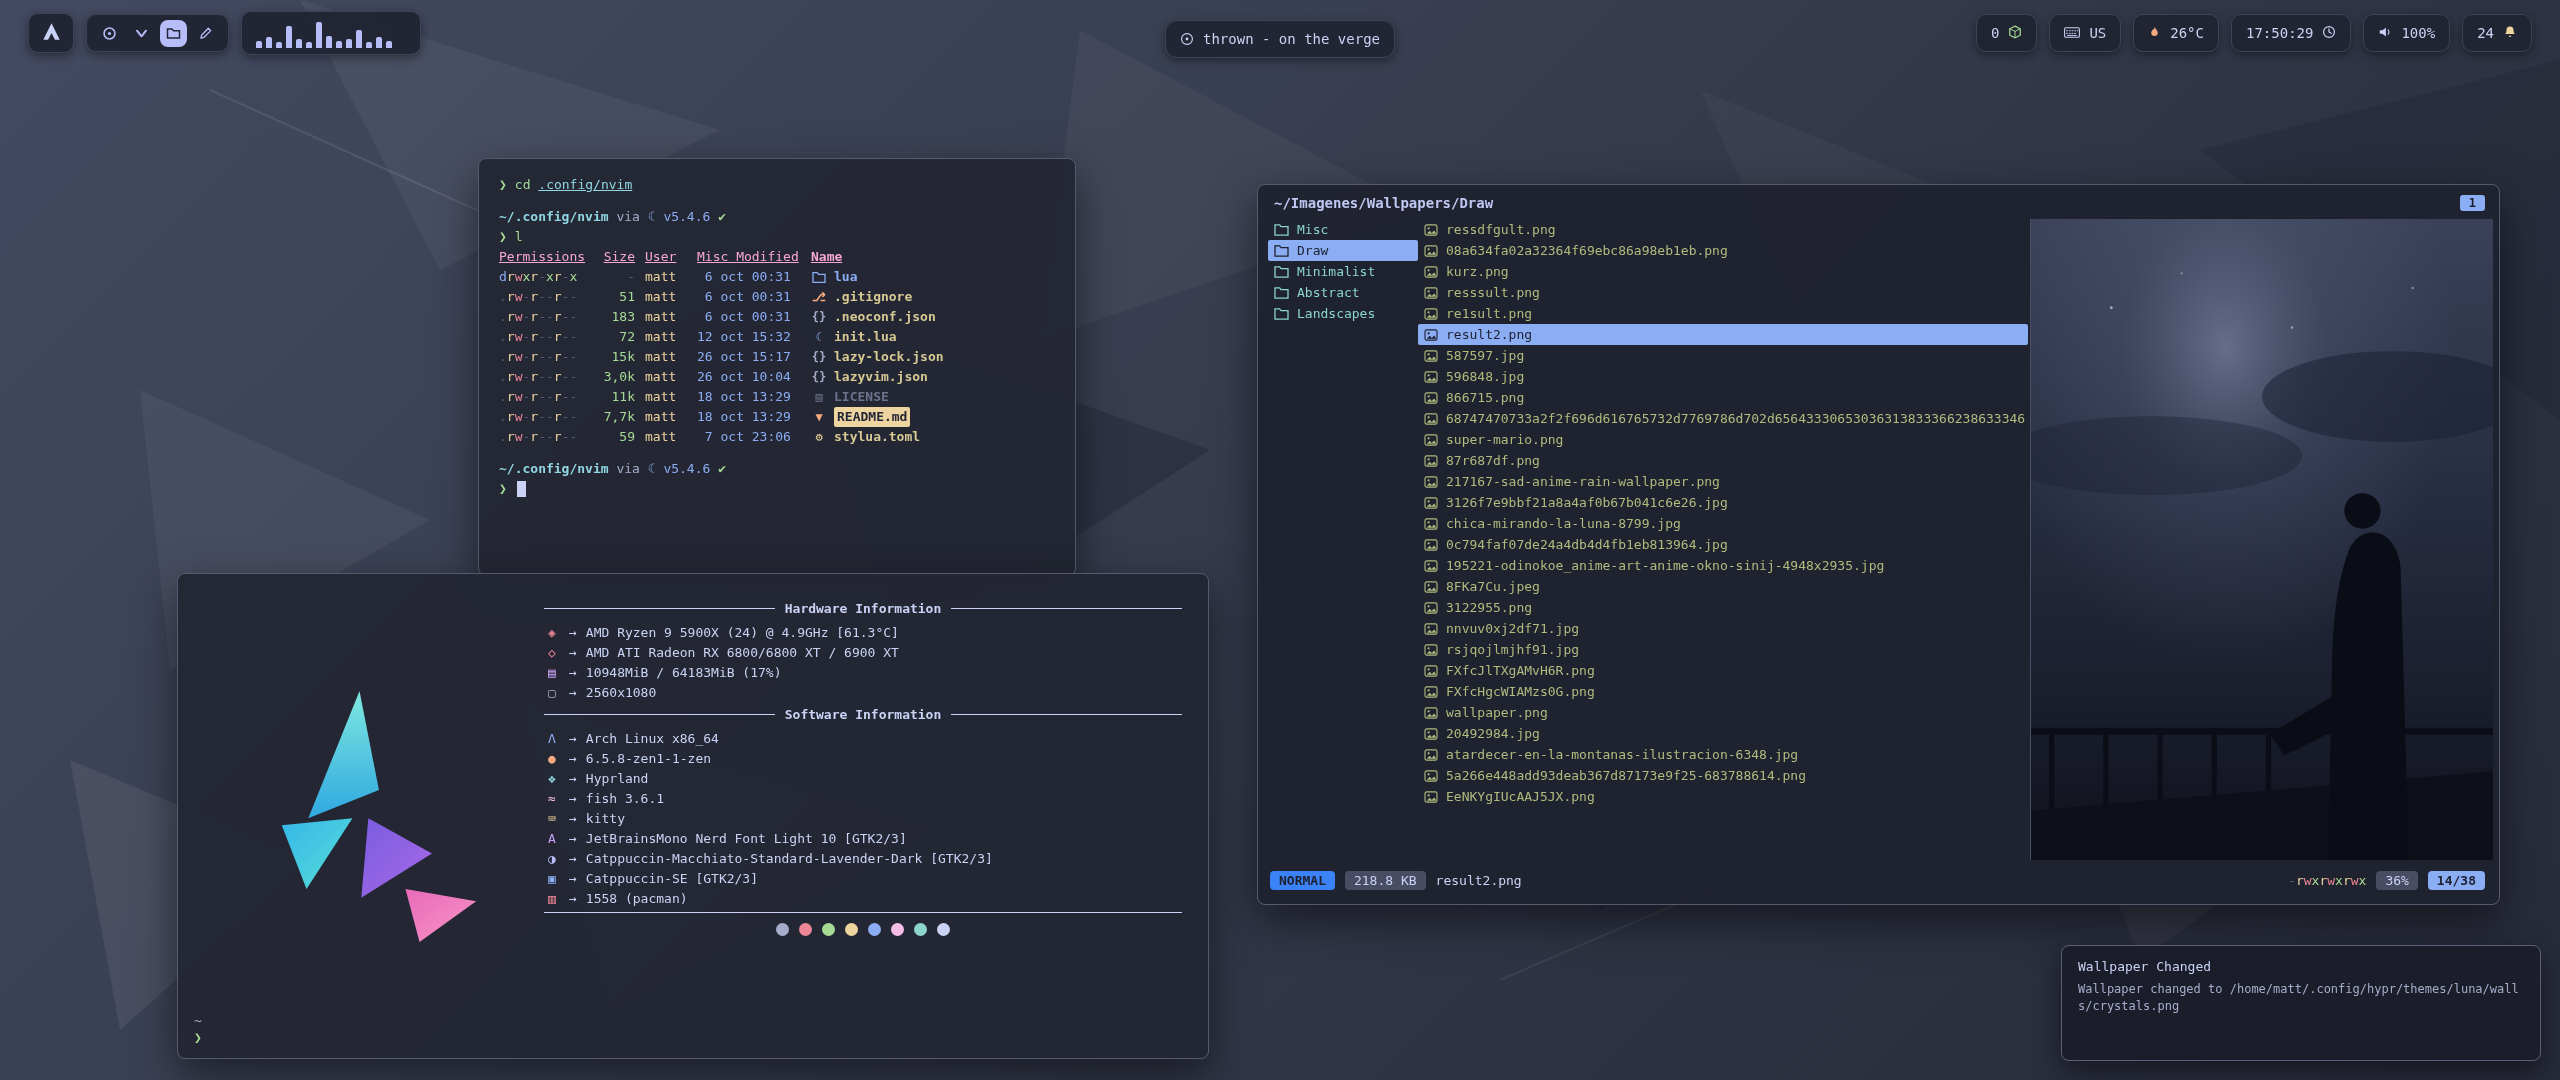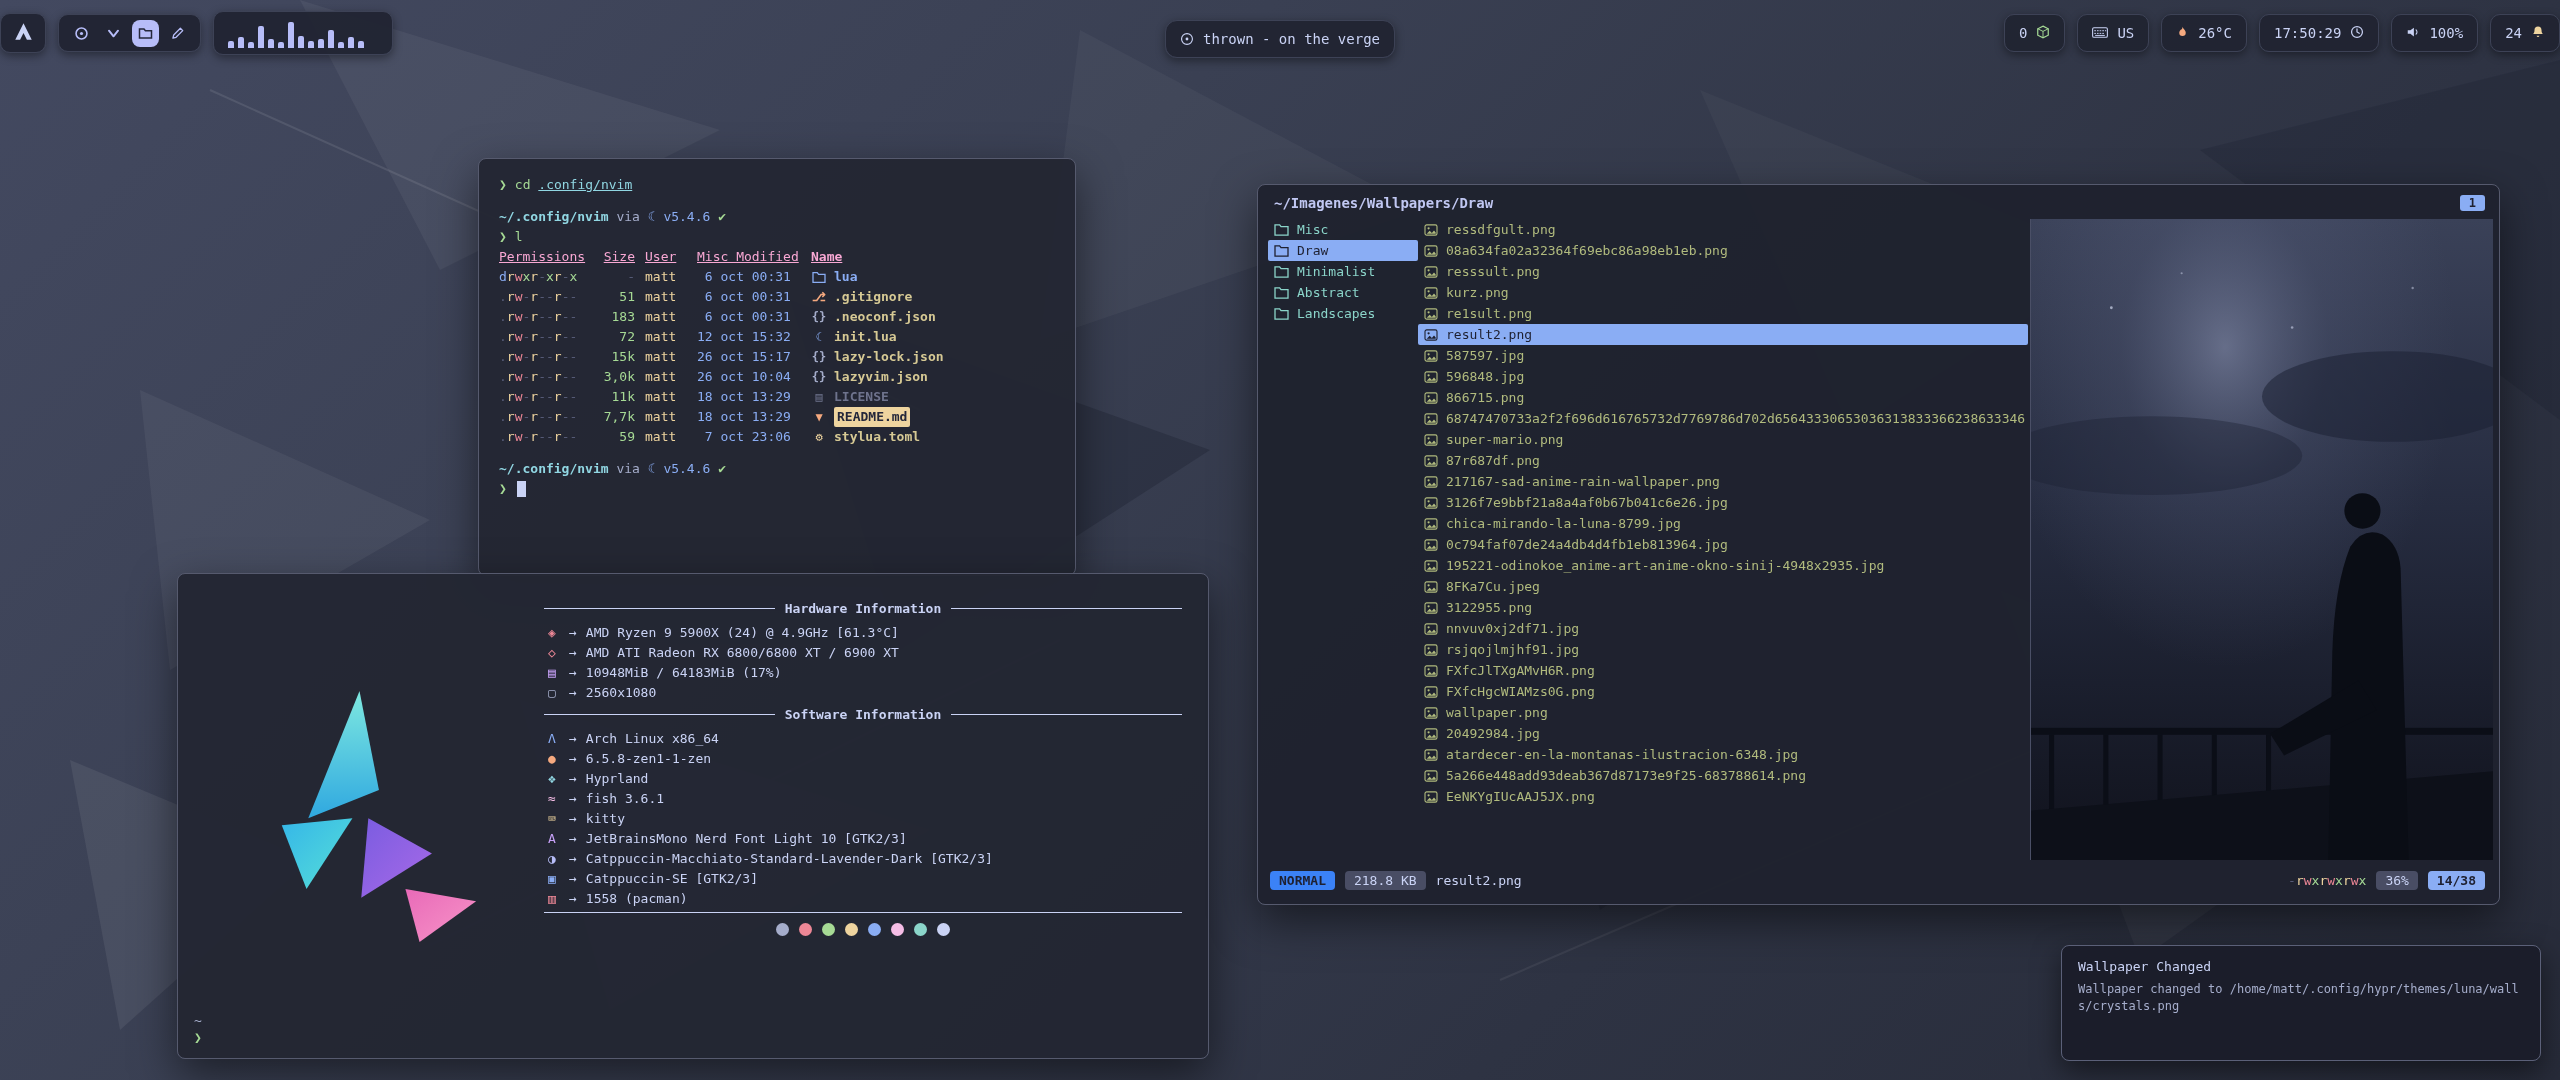--- a/index.html
+++ b/index.html
@@ -6,21 +6,21 @@
     background:#343a4c;font-family:"DejaVu Sans Mono","Liberation Mono",monospace;}
   body{position:relative;}
 
   
   .wallpaper{position:absolute;inset:0;z-index:0;
     background:linear-gradient(135deg,#434960 0%,#3a4053 35%,#2e3343 70%,#272b39 100%);}
   .wallpaper svg{position:absolute;inset:0;}
 
   
   .topbar{position:absolute;top:10px;left:0;right:0;height:46px;z-index:6;
-    display:flex;align-items:center;justify-content:space-between;padding:0 0;}
+    display:flex;align-items:center;justify-content:space-between;padding:0 28px;}
   .bar-left,.bar-right{display:flex;align-items:center;gap:12px;}
   .mod{background:rgba(33,36,49,0.95);border:1px solid #3d4256;border-radius:10px;
     box-shadow:0 3px 10px rgba(0,0,0,.4);color:#cad3f5;}
   .pill{height:36px;display:flex;align-items:center;gap:9px;padding:0 14px;font-size:14px;}
   .archbtn{width:44px;height:38px;display:flex;align-items:center;justify-content:center;cursor:pointer;}
   .ws-wrap{gap:5px;padding:0 9px;}
   .ws-item{width:27px;height:27px;border-radius:8px;display:flex;align-items:center;justify-content:center;color:#b7bdf8;}
   .ws-item.active{background:#b7bdf8;color:#24273a;}
   .cava-wrap{gap:4px;align-items:flex-end;padding:0 14px 6px 14px;width:150px;}
   .cava-bar{width:6px;background:#b7bdf8;border-radius:2px 2px 0 0;}
@@ -459,31 +459,31 @@
           <span class="fn">08a634fa02a32364f69ebc86a98eb1eb.png</span>
         </div>
         <div class="fm-row file">
           <span class="ic">
             <svg viewBox="0 0 16 14" width="14" height="12">
               <rect x="1" y="1" width="14" height="12" rx="2" fill="none" stroke="currentColor" stroke-width="1.3"></rect>
               <circle cx="5.2" cy="5" r="1.3" fill="currentColor"></circle>
               <path d="M3 11.5l3.5-3.5 2.5 2.5 2.5-3 2 2.5v1.5z" fill="currentColor"></path>
             </svg>
           </span>
+          <span class="fn">kurz.png</span>
+        </div>
+        <div class="fm-row file">
+          <span class="ic">
+            <svg viewBox="0 0 16 14" width="14" height="12">
+              <rect x="1" y="1" width="14" height="12" rx="2" fill="none" stroke="currentColor" stroke-width="1.3"></rect>
+              <circle cx="5.2" cy="5" r="1.3" fill="currentColor"></circle>
+              <path d="M3 11.5l3.5-3.5 2.5 2.5 2.5-3 2 2.5v1.5z" fill="currentColor"></path>
+            </svg>
+          </span>
           <span class="fn">resssult.png</span>
-        </div>
-        <div class="fm-row file">
-          <span class="ic">
-            <svg viewBox="0 0 16 14" width="14" height="12">
-              <rect x="1" y="1" width="14" height="12" rx="2" fill="none" stroke="currentColor" stroke-width="1.3"></rect>
-              <circle cx="5.2" cy="5" r="1.3" fill="currentColor"></circle>
-              <path d="M3 11.5l3.5-3.5 2.5 2.5 2.5-3 2 2.5v1.5z" fill="currentColor"></path>
-            </svg>
-          </span>
-          <span class="fn">kurz.png</span>
         </div>
         <div class="fm-row file">
           <span class="ic">
             <svg viewBox="0 0 16 14" width="14" height="12">
               <rect x="1" y="1" width="14" height="12" rx="2" fill="none" stroke="currentColor" stroke-width="1.3"></rect>
               <circle cx="5.2" cy="5" r="1.3" fill="currentColor"></circle>
               <path d="M3 11.5l3.5-3.5 2.5 2.5 2.5-3 2 2.5v1.5z" fill="currentColor"></path>
             </svg>
           </span>
           <span class="fn">re1sult.png</span>

